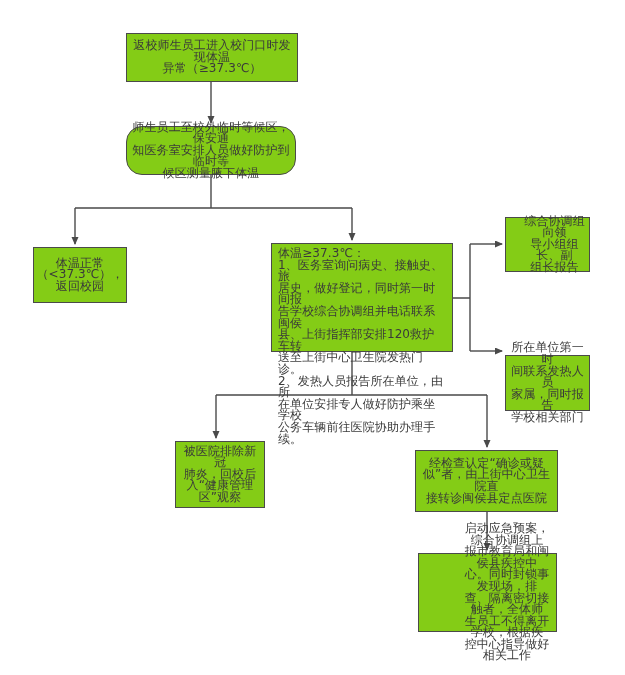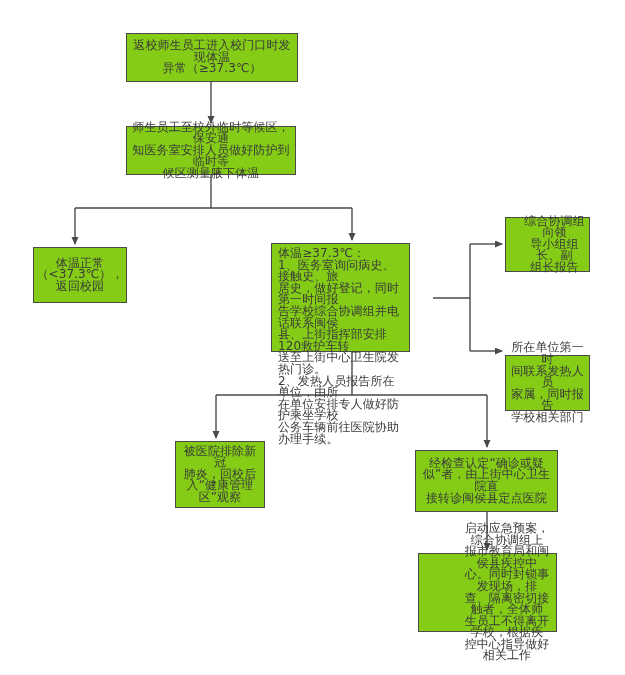--- a/index.html
+++ b/index.html
@@ -51,23 +51,23 @@
     letter-spacing: 0.1px;
   }
   .node.left-text {
     text-align: left;
     align-items: flex-start;
     justify-content: flex-start;
     padding: 4px 6px;
   }
   
   #node-entry-gate        { left: 126px; top: 33px;  width: 172px; height: 49px; }
-  #node-waiting-area      { left: 126px; top: 126px; width: 170px; height: 49px; }
+  #node-waiting-area      { left: 126px; top: 126px; width: 170px; height: 49px; border-radius: 16px; }
   #node-normal-temp       { left: 33px;  top: 247px; width: 94px;  height: 56px; }
-  #node-fever-procedure   { left: 271px; top: 243px; width: 139px; height: 109px; }
+  #node-fever-procedure   { left: 271px; top: 243px; width: 182px; height: 109px; }
   #node-report-leaders    { left: 505px; top: 217px; width: 85px;  height: 55px; padding-left: 18px; }
   #node-notify-family     { left: 505px; top: 323px; width: 85px;  height: 56px; margin-top: 32px; }
   #node-excluded-covid    { left: 175px; top: 441px; width: 90px;  height: 67px; }
   #node-confirm-suspected { left: 415px; top: 450px; width: 143px; height: 62px; }
   #node-emergency-plan    { left: 418px; top: 553px; width: 139px; height: 79px; padding-left: 43px; }
 </style>
 </head>
 <body>
 
 <div id="canvas">

